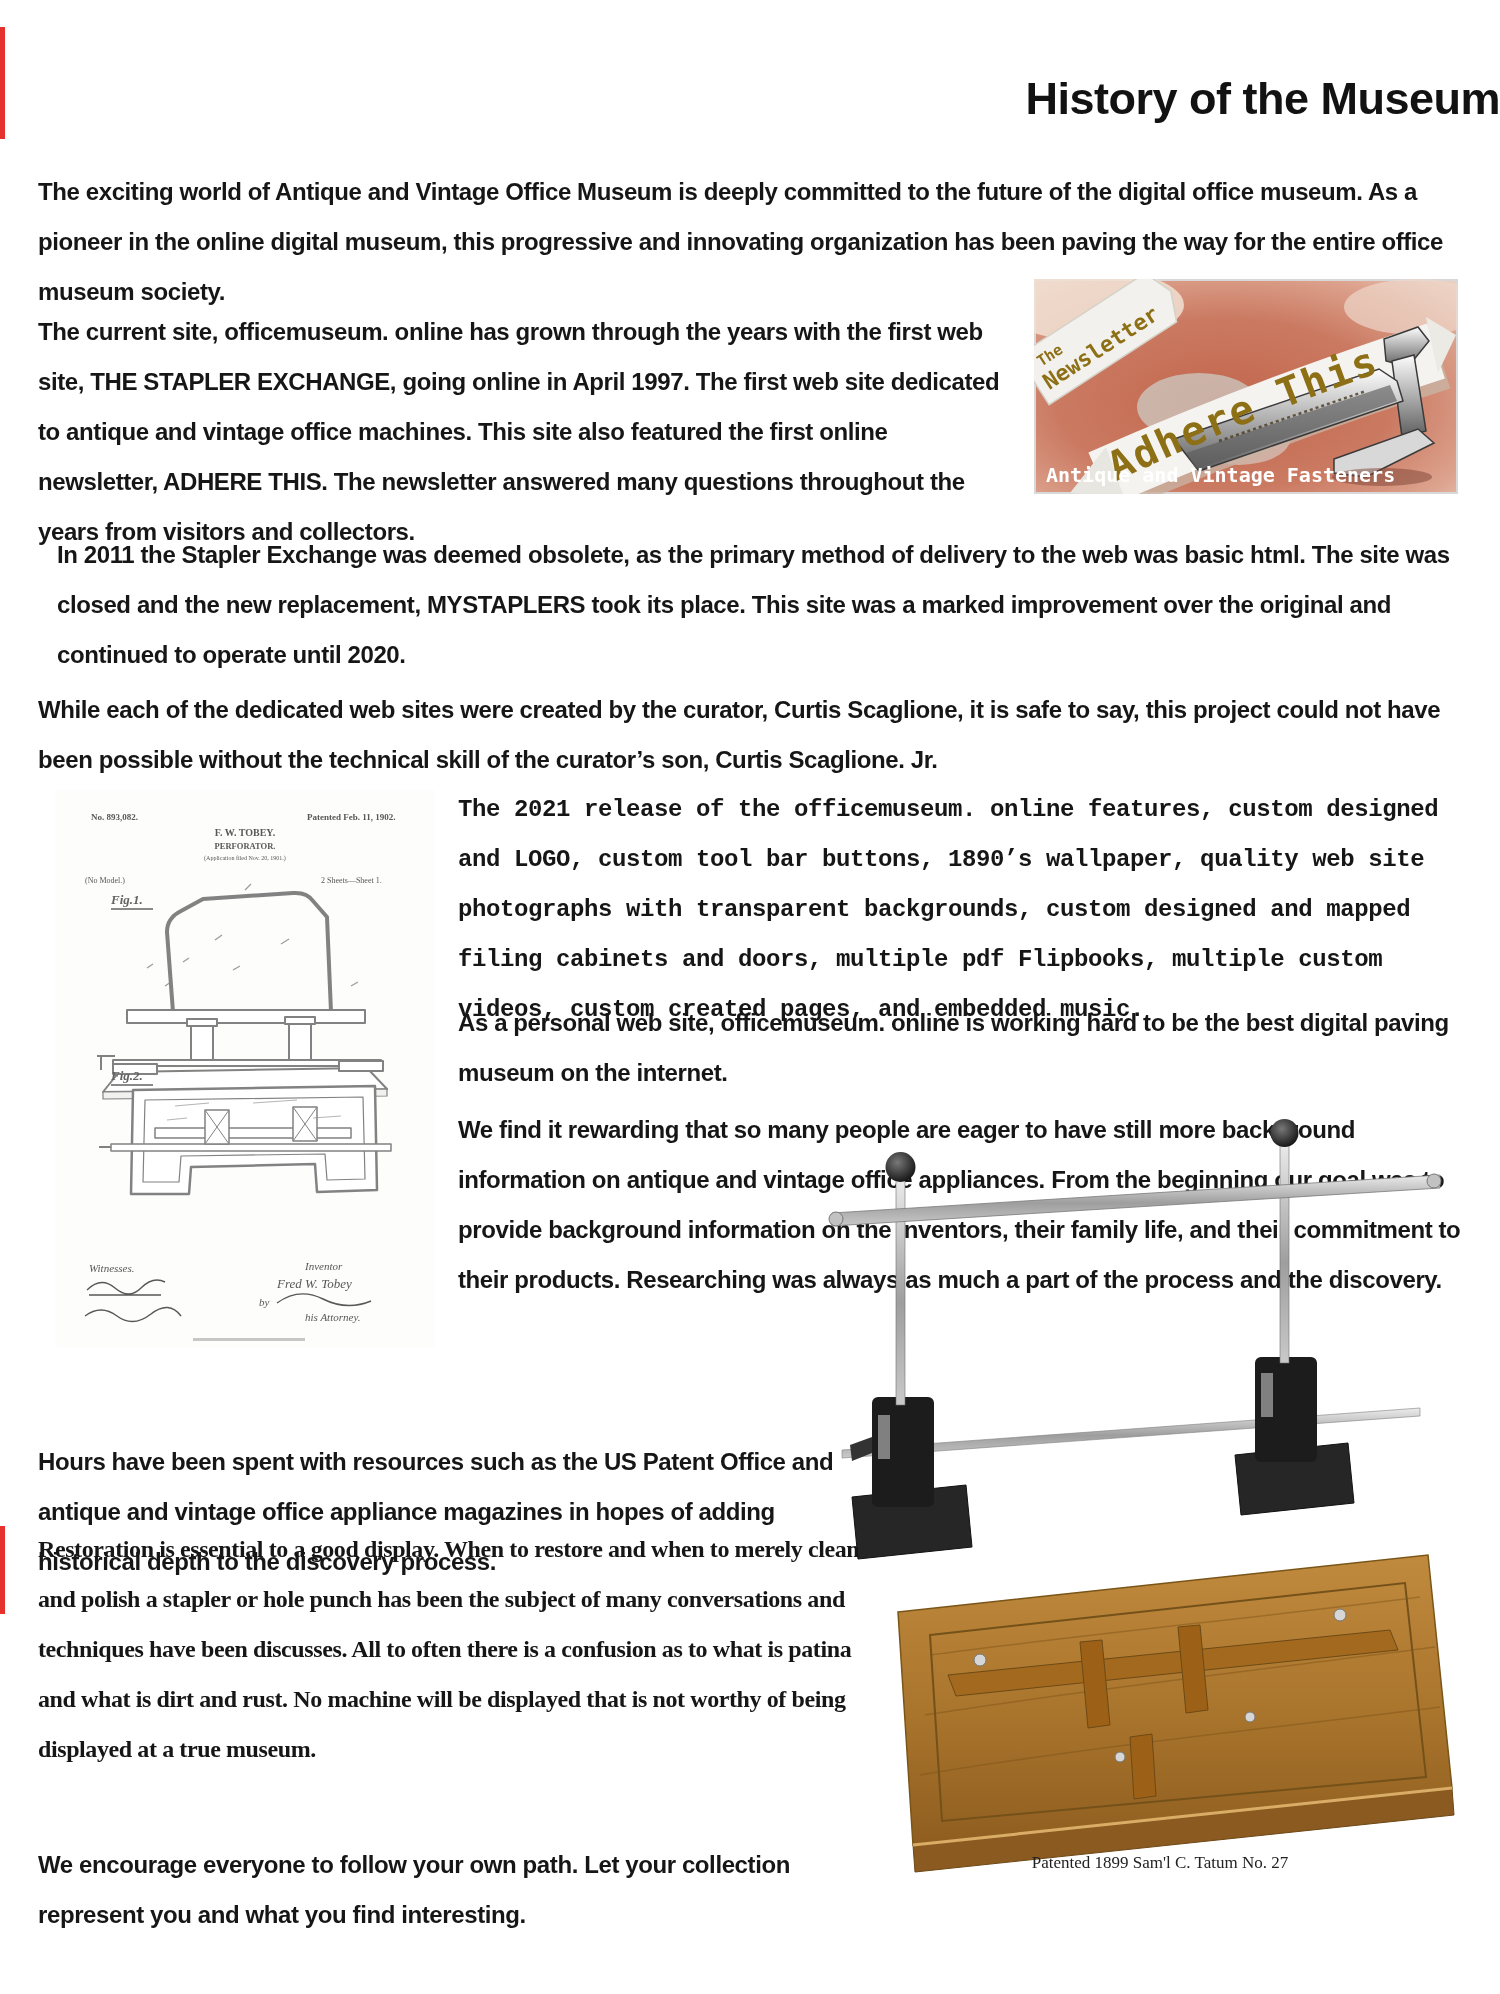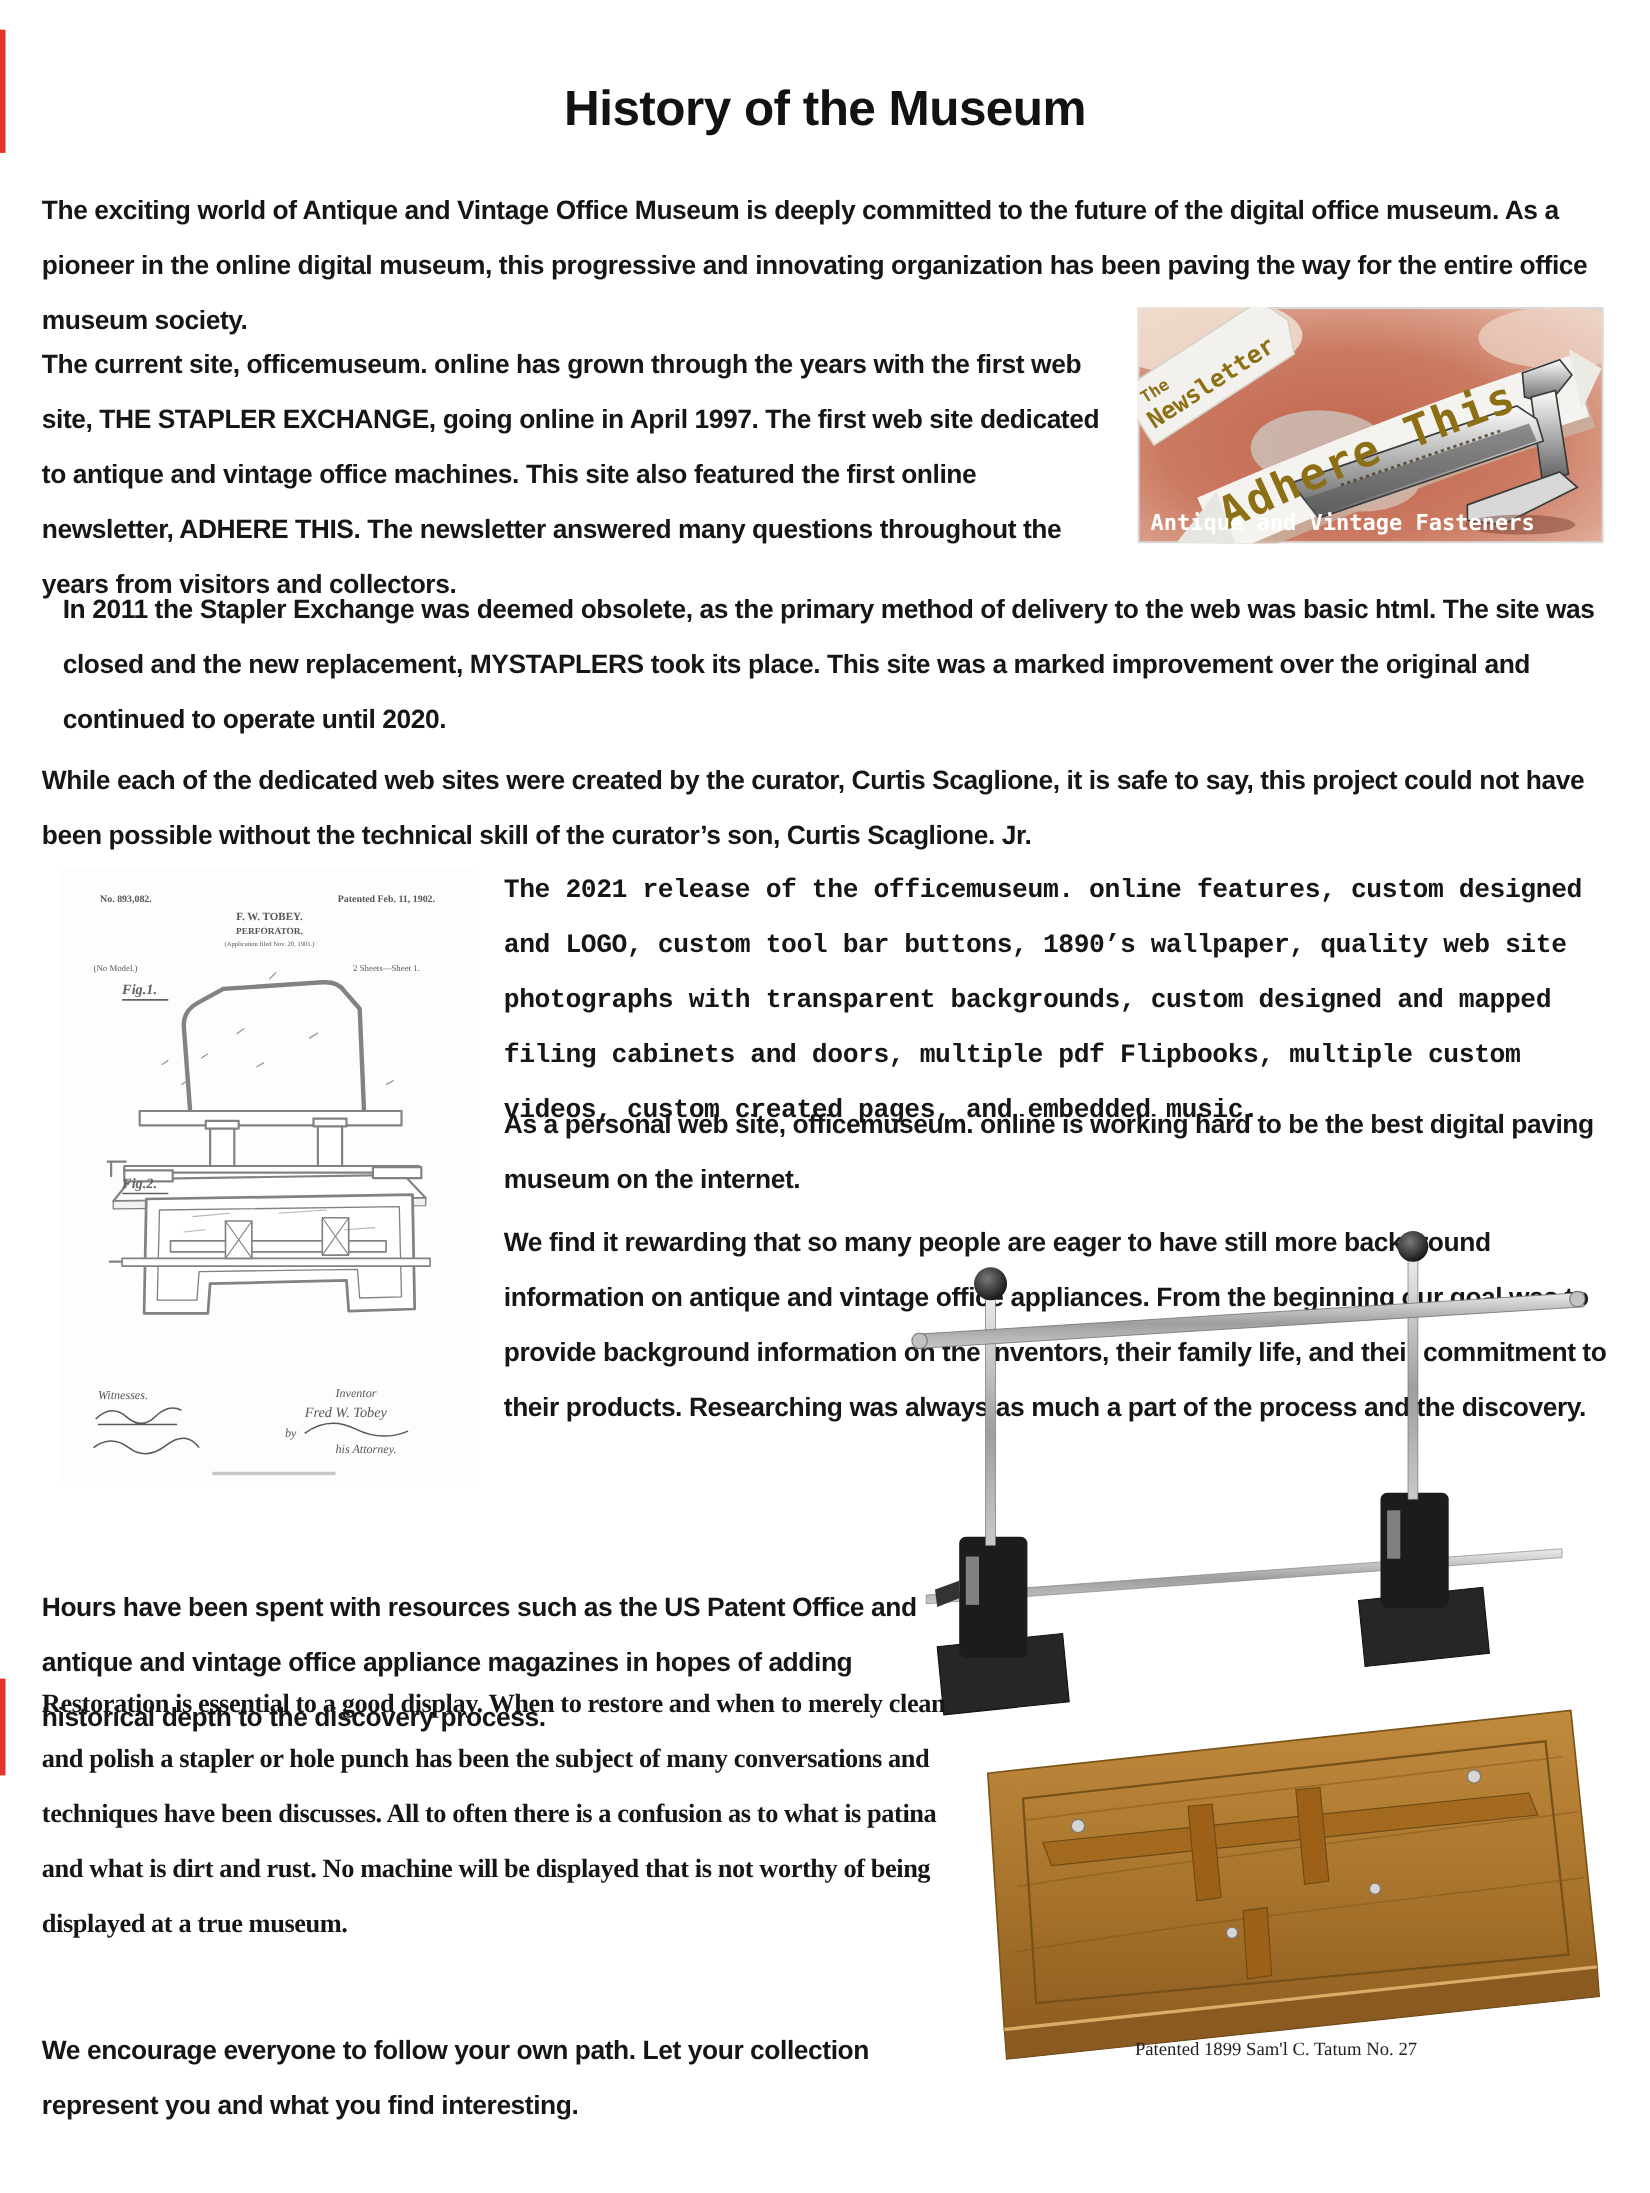--- a/index.html
+++ b/index.html
@@ -2,21 +2,21 @@
 <html><head>
 <meta charset="utf-8">
 <style>
   html,body{margin:0;padding:0;}
   body{
     width:1500px;height:1994px;background:#ffffff;position:relative;
     font-family:"Liberation Sans",sans-serif;overflow:hidden;
   }
   .page{position:absolute;inset:0;background:#fff;}
   .title{
-    position:absolute;left:0;right:0;top:74px;margin:0;text-align:center;
+    position:absolute;left:0;right:0;top:74px;margin:0;text-align:right;
     font-size:45px;line-height:50px;font-weight:bold;color:#121212;letter-spacing:-0.5px;
   }
   .para{
     position:absolute;margin:0;font-weight:bold;font-size:24px;line-height:50px;
     letter-spacing:-0.4px;color:#161616;
   }
   .p1{top:167px;left:38px;width:1445px;}
   .p2{top:307px;left:38px;width:968px;}
   .p3{top:530px;left:38px;width:1445px;margin-left:19px;}
   .p4{top:685px;left:38px;width:1445px;}

